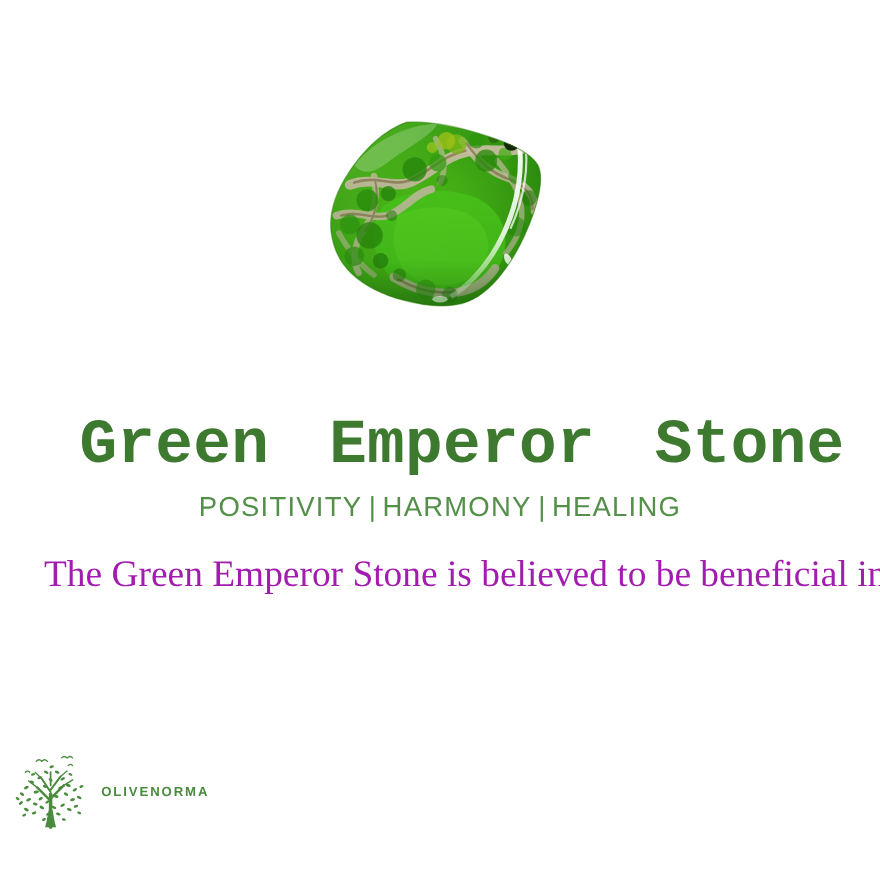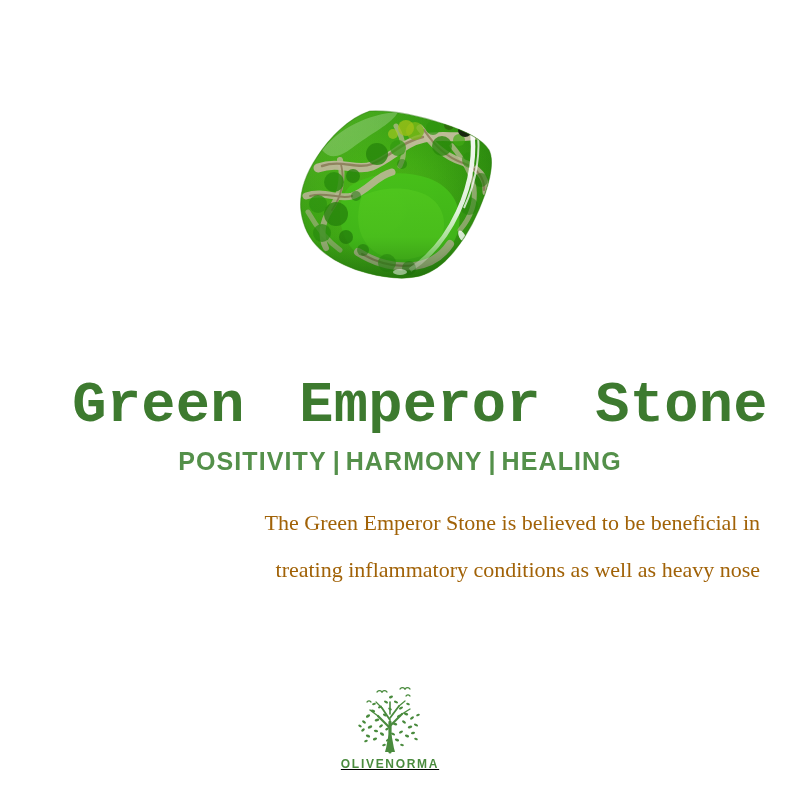--- a/index.html
+++ b/index.html
@@ -54,21 +54,21 @@
   }
 
   
   .subtitle {
     position: absolute;
     left: 0;
     top: 446px;
     width: 800px;
     text-align: center;
     font-family: "Liberation Sans", sans-serif;
-    font-weight: 700;
+    font-weight: 400;
     font-size: 25px;
     line-height: 30px;
     color: #54904a;
     letter-spacing: 1.1px;
     white-space: nowrap;
   }
   .subtitle .sep {
     color: #54904a;
     padding: 0 6px;
     letter-spacing: 0;
@@ -77,39 +77,37 @@
 
   
   .body-copy {
     position: absolute;
     left: 40px;
     top: 499px;
     width: 720px;
     text-align: right;
     font-family: "Liberation Serif", serif;
     font-weight: 400;
-    font-size: 22px;
+    font-size: 34px;
     line-height: 47px;
-    color: #a16207;
+    color: #a21caf;
   }
   .body-copy .bline {
     display: block;
     white-space: nowrap;
   }
 
   
   .logo {
     position: absolute;
     left: 0;
     top: 682px;
     width: 780px;
     display: flex;
-    flex-direction: column;
     align-items: center;
-    text-decoration: underline;
   }
   .logo-mark {
     display: block;
     width: 92px;
     height: 74px;
   }
   .logo-word {
     margin-top: 1px;
     font-family: "Liberation Sans", sans-serif;
     font-weight: 700;
@@ -255,21 +253,20 @@
   </div>
 
   <h1 class="title">Green Emperor Stone</h1>
 
   <div class="subtitle">
     <span class="kw">POSITIVITY</span><span class="sep">|</span><span class="kw">HARMONY</span><span class="sep">|</span><span class="kw">HEALING</span>
   </div>
 
   <div class="body-copy">
     <span class="bline">The Green Emperor Stone is believed to be beneficial in</span>
-    <span class="bline">treating inflammatory conditions as well as heavy nose</span>
   </div>
 
   <div class="logo">
     <svg class="logo-mark" viewBox="0 0 92 74" xmlns="http://www.w3.org/2000/svg">
       <g stroke="#4a8b3e" fill="none" stroke-linecap="round">
         <path d="M46 70 L46 40" stroke-width="3.2"></path>
         <path d="M46 46 L34 34" stroke-width="2.2"></path>
         <path d="M46 44 L58 32" stroke-width="2.2"></path>
         <path d="M46 38 L38 26" stroke-width="1.8"></path>
         <path d="M46 36 L55 24" stroke-width="1.8"></path>

